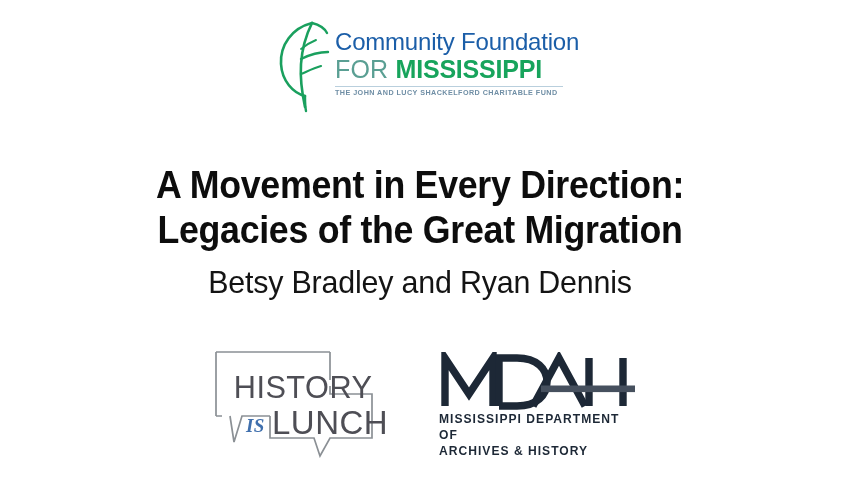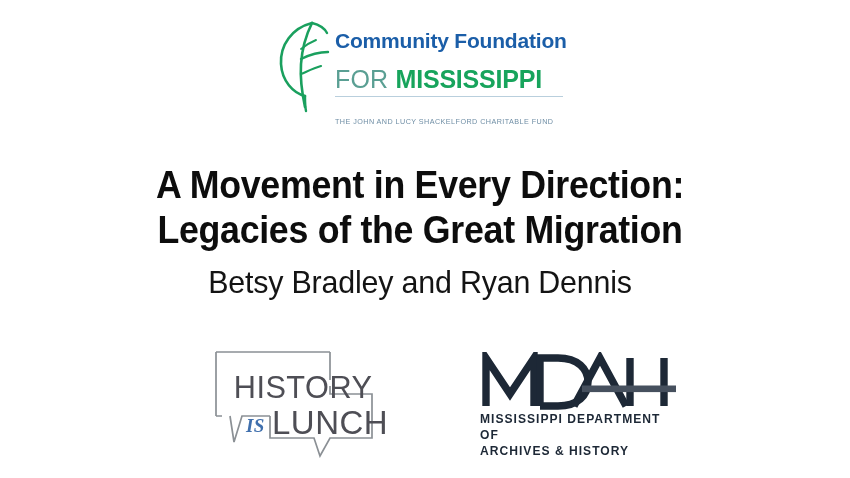--- a/index.html
+++ b/index.html
@@ -43,30 +43,30 @@
   }
   .cf-mark svg { display: block; }
   .cf-text {
     margin-left: 3px;
     padding-top: 12px;
     display: flex;
     flex-direction: column;
     align-items: flex-start;
   }
   .cf-line1 {
-    font-size: 21px;
-    font-weight: bold;
+    font-size: 24px;
+    font-weight: normal;
     color: #1b5ea8;
     letter-spacing: -0.2px;
     line-height: 1;
     white-space: nowrap;
   }
   .cf-line2 {
     line-height: 1;
-    margin-top: 16px;
+    margin-top: 3px;
     white-space: nowrap;
   }
   .cf-for {
     font-size: 25px;
     font-weight: 300;
     color: #5a9f93;
     letter-spacing: 0.2px;
   }
   .cf-ms {
     font-size: 25px;
@@ -74,23 +74,23 @@
     color: #17a45c;
     letter-spacing: -0.2px;
   }
   .cf-rule {
     margin-top: 4px;
     width: 228px;
     height: 1px;
     background: #b9cfdd;
   }
   .cf-tag {
-    margin-top: 20px;
+    margin-top: 1px;
     font-size: 7.2px;
-    font-weight: normal;
+    font-weight: bold;
     color: #6f8ea5;
     letter-spacing: 0.45px;
     white-space: nowrap;
   }
 
   
   .title-block {
     position: absolute;
     left: 0;
     top: 163px;
@@ -136,21 +136,20 @@
   }
   .hil-logo svg { display: block; }
 
   
   .mdah-logo {
     position: absolute;
     left: 437px;
     top: 8px;
     width: 210px;
     height: 100px;
-    margin-left: 41px;
   }
   .mdah-wordmark {
     position: relative;
     width: 200px;
     height: 58px;
   }
   .mdah-wordmark svg { display: block; }
   .mdah-sub {
     margin-top: 2px;
     margin-left: 2px;

